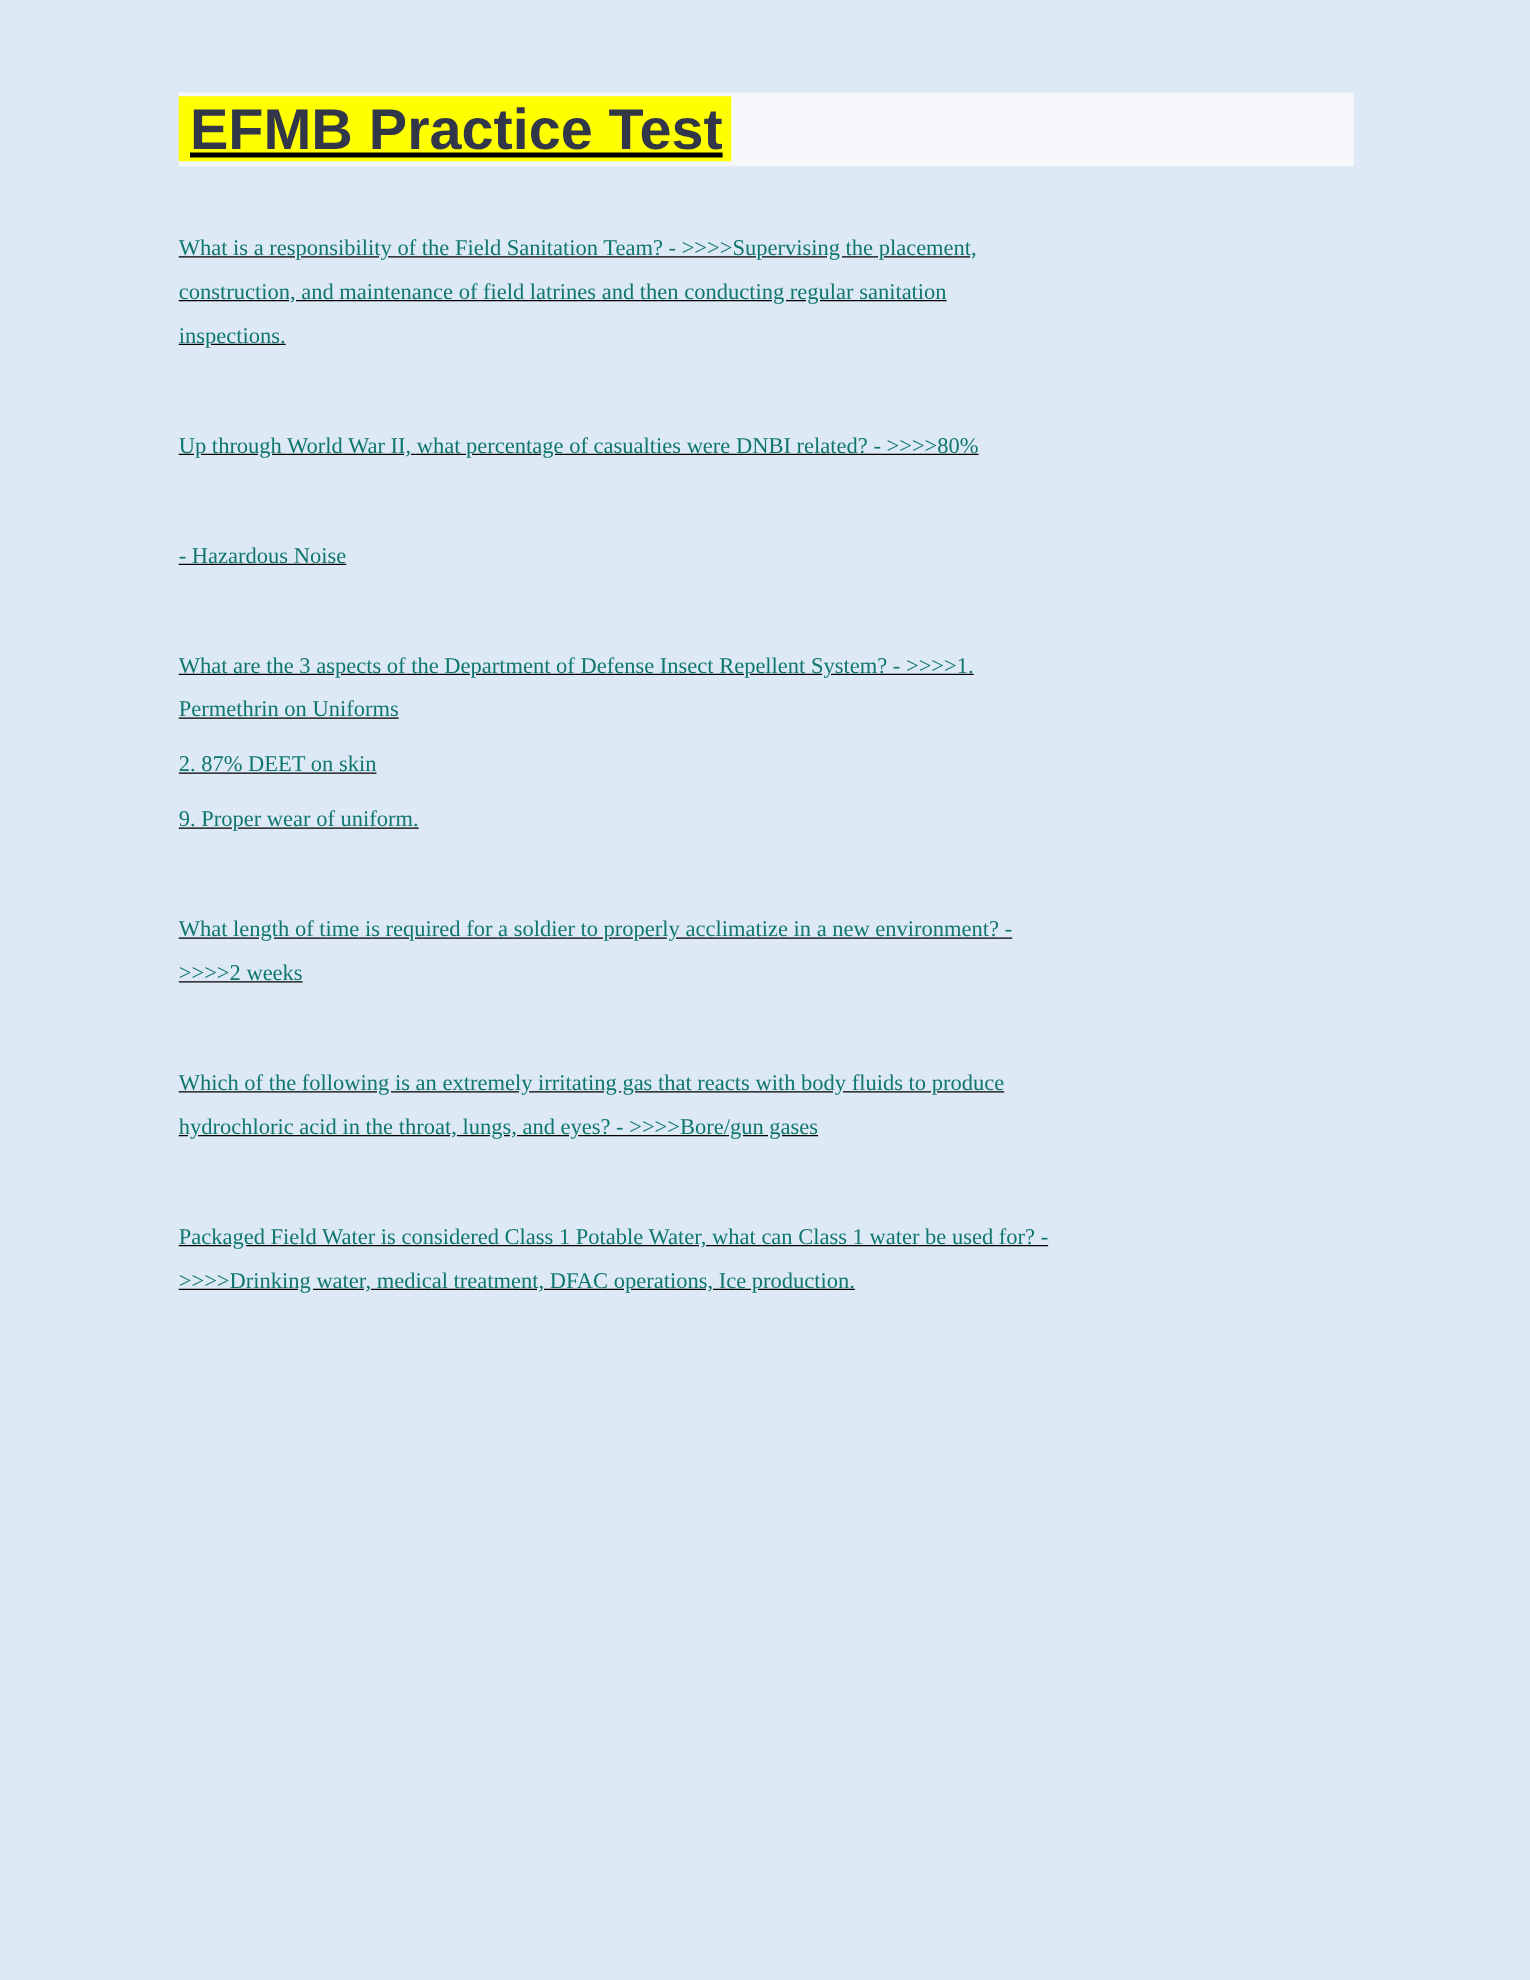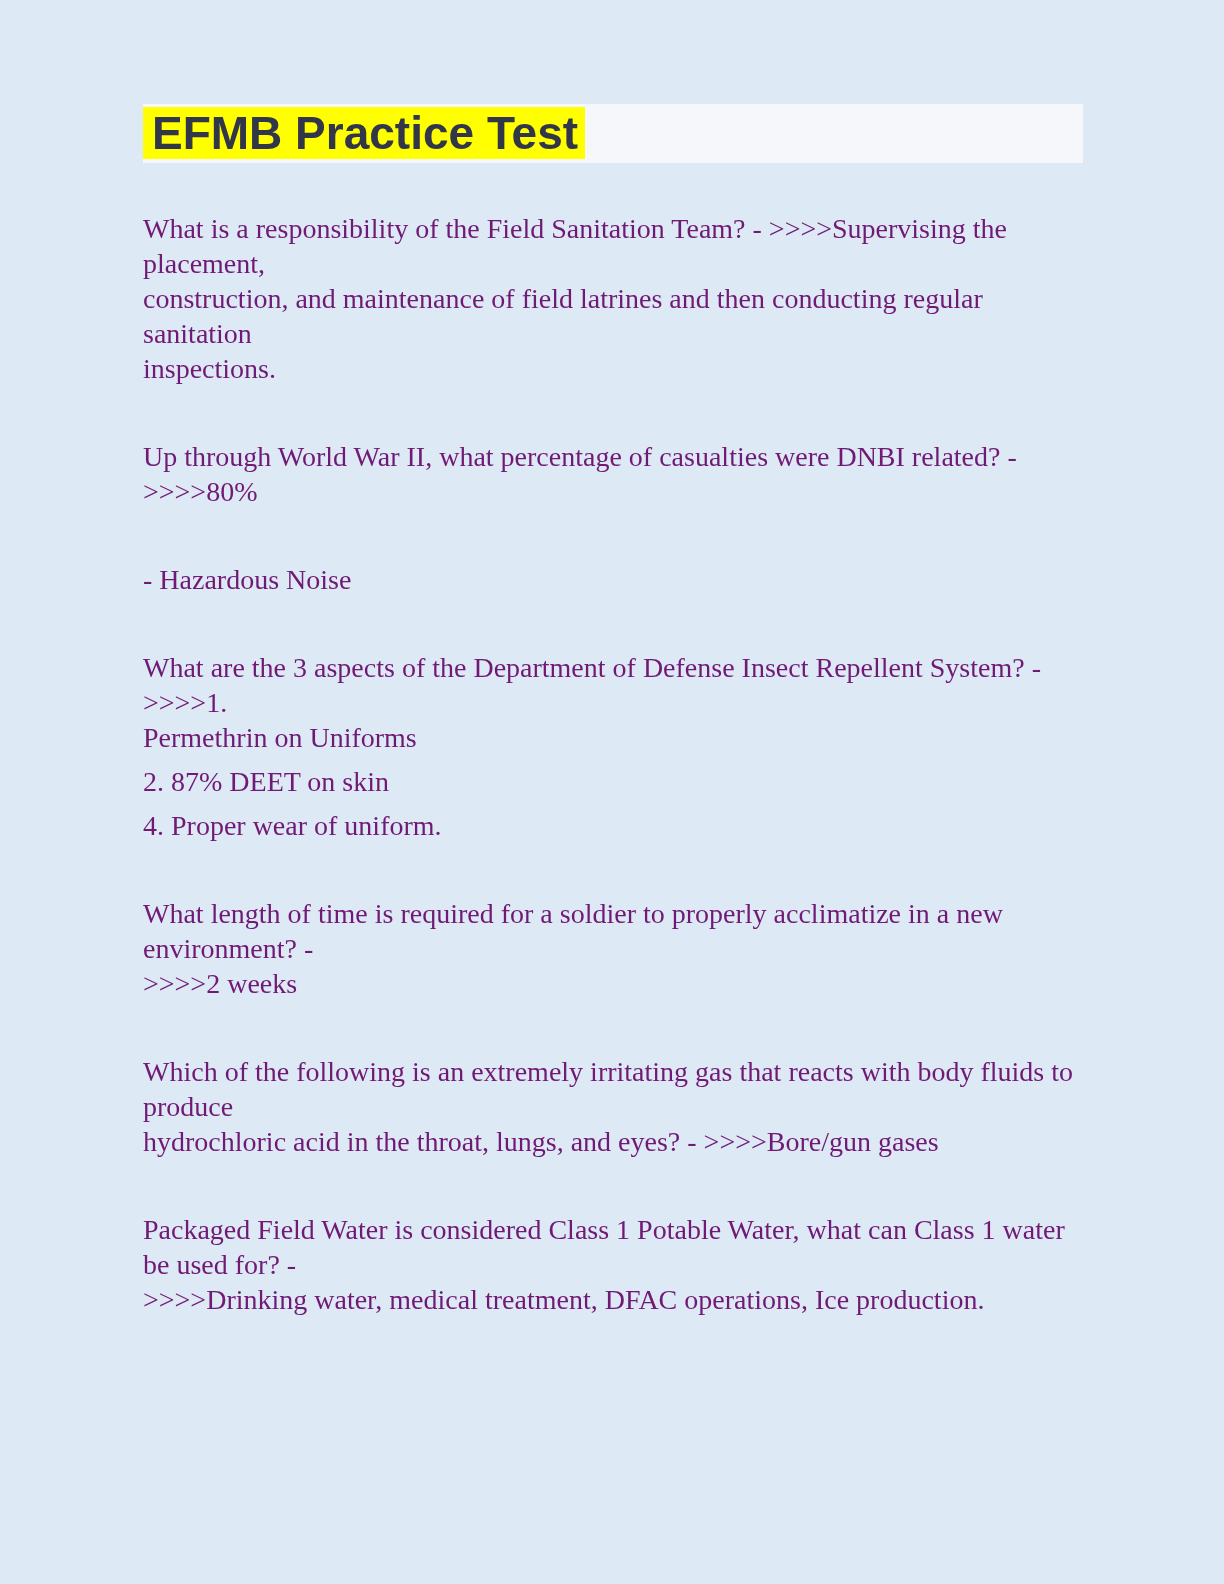--- a/index.html
+++ b/index.html
@@ -6,41 +6,42 @@
   body {
     width: 1224px;
     height: 1584px;
     background: #dde9f5;
     overflow: hidden;
   }
   .page {
     box-sizing: border-box;
     width: 1224px;
     height: 1584px;
-    padding: 104px 141px 0 143px;
+    padding: 74px 141px 0 143px;
+    text-decoration: underline;
   }
   .doc-title {
     margin: 0 0 48px 0;
     background: #f5f7fa;
     font-family: "Liberation Sans", sans-serif;
     font-weight: 700;
     font-size: 46px;
     line-height: 59px;
     color: #323649;
     white-space: nowrap;
   }
   .doc-title .hl {
     background: #ffff00;
     padding: 0 7px 0 9px;
   }
   .doc-body {
     font-family: "Liberation Serif", serif;
-    font-size: 28px;
+    font-size: 18px;
     line-height: 35px;
-    color: #701a75;
+    color: #0f766e;
   }
   .doc-body p {
     margin: 0 0 9px 0;
     white-space: pre-line;
   }
   .gap { height: 44px; }
 </style>
 </head>
 <body>
 
@@ -56,21 +57,21 @@
 
     <p>Up through World War II, what percentage of casualties were DNBI related? - &gt;&gt;&gt;&gt;80%</p>
     <div class="gap"></div>
 
     <p>- Hazardous Noise</p>
     <div class="gap"></div>
 
     <p>What are the 3 aspects of the Department of Defense Insect Repellent System? - &gt;&gt;&gt;&gt;1.
 Permethrin on Uniforms</p>
     <p>2. 87% DEET on skin</p>
-    <p>4. Proper wear of uniform.</p>
+    <p>9. Proper wear of uniform.</p>
     <div class="gap"></div>
 
     <p>What length of time is required for a soldier to properly acclimatize in a new environment? -
 &gt;&gt;&gt;&gt;2 weeks</p>
     <div class="gap"></div>
 
     <p>Which of the following is an extremely irritating gas that reacts with body fluids to produce
 hydrochloric acid in the throat, lungs, and eyes? - &gt;&gt;&gt;&gt;Bore/gun gases</p>
     <div class="gap"></div>
 

